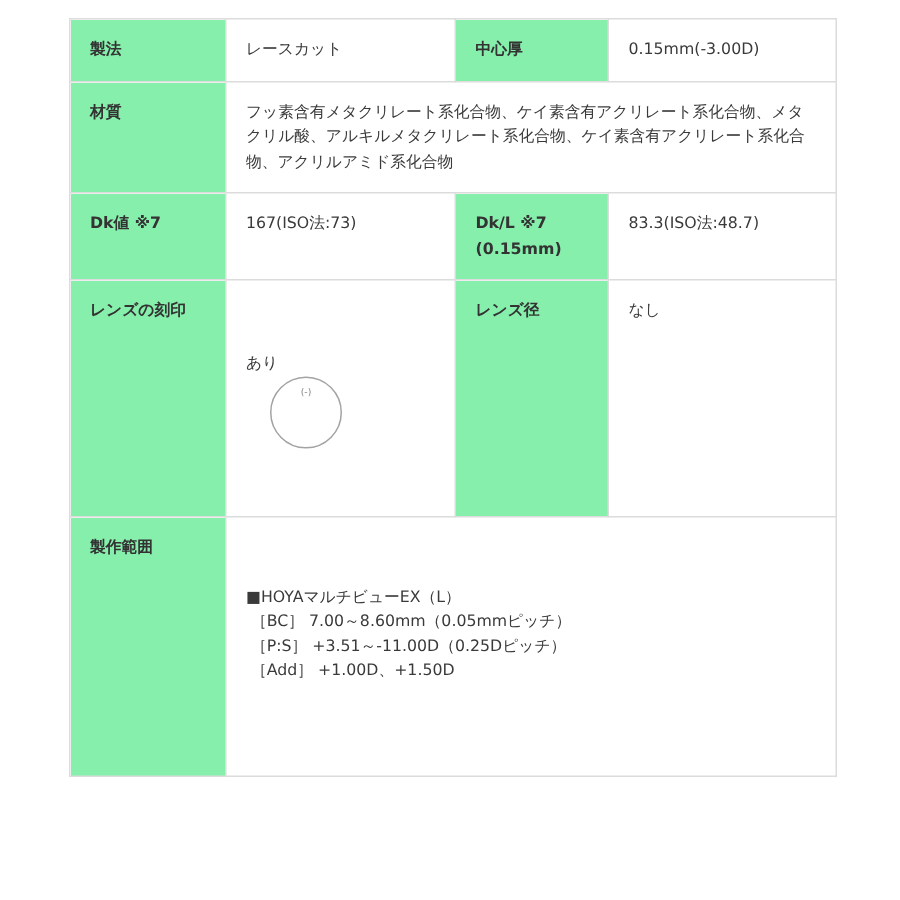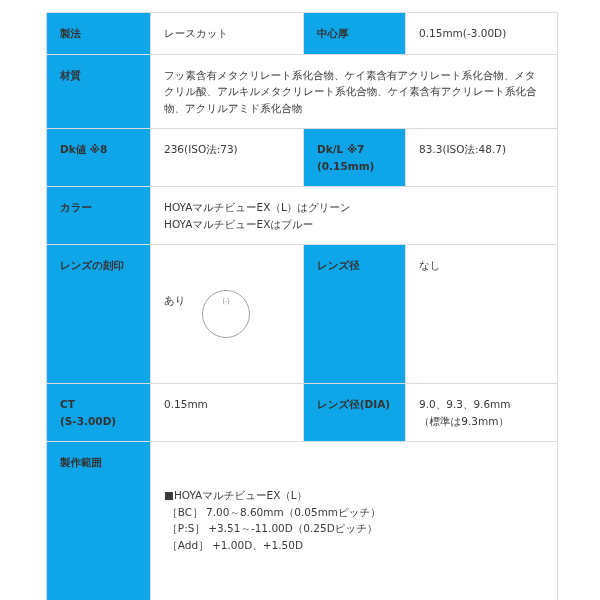--- a/index.html
+++ b/index.html
@@ -28,32 +28,33 @@
   table.spec td {
     border: 1px solid #dcdcdc;
     vertical-align: top;
     padding: 12px 13px;
     line-height: 16.5px;
     white-space: pre-wrap;
     word-break: break-all;
     overflow: hidden;
   }
   table.spec th {
-    background: #0ea5e9;
+    background: #86efac;
     font-weight: bold;
     text-align: left;
     color: #333333;
   }
   table.spec td {
     background: #ffffff;
     color: #3a3a3a;
   }
   .marking-cell-inner {
     display: flex;
     align-items: flex-start;
+    flex-direction: column;
   }
   .marking-text {
     padding-top: 2px;
   }
   .lens-circle {
     width: 48px;
     height: 48px;
     border: 1px solid #a3a3a3;
     border-radius: 50%;
     margin-left: 16px;
@@ -89,51 +90,38 @@
         <th>製法</th>
         <td>レースカット</td>
         <th>中心厚</th>
         <td>0.15mm(-3.00D)</td>
       </tr>
       <tr>
         <th>材質</th>
         <td colspan="3">フッ素含有メタクリレート系化合物、ケイ素含有アクリレート系化合物、メタクリル酸、アルキルメタクリレート系化合物、ケイ素含有アクリレート系化合物、アクリルアミド系化合物</td>
       </tr>
       <tr>
-        <th>Dk値 ※8</th>
-        <td>236(ISO法:73)</td>
+        <th>Dk値 ※7</th>
+        <td>167(ISO法:73)</td>
         <th>Dk/L ※7
 (0.15mm)</th>
         <td>83.3(ISO法:48.7)</td>
-      </tr>
-      <tr>
-        <th>カラー</th>
-        <td colspan="3">HOYAマルチビューEX（L）はグリーン
-HOYAマルチビューEXはブルー</td>
       </tr>
       <tr>
         <th>レンズの刻印</th>
         <td>
           <div class="marking-cell-inner">
             <span class="marking-text">あり</span>
             <span class="lens-circle">
               <span class="lens-circle-mark">(-)</span>
             </span>
           </div>
         </td>
         <th>レンズ径</th>
         <td>なし</td>
-      </tr>
-      <tr>
-        <th>CT
-(S-3.00D)</th>
-        <td>0.15mm</td>
-        <th>レンズ径(DIA)</th>
-        <td>9.0、9.3、9.6mm
-（標準は9.3mm）</td>
       </tr>
       <tr>
         <th>製作範囲</th>
         <td colspan="3">
           <div class="range-block">■HOYAマルチビューEX（L）
  ［BC］ 7.00～8.60mm（0.05mmピッチ）
  ［P:S］ +3.51～-11.00D（0.25Dピッチ）
  ［Add］ +1.00D、+1.50D</div>
           
         </td>

